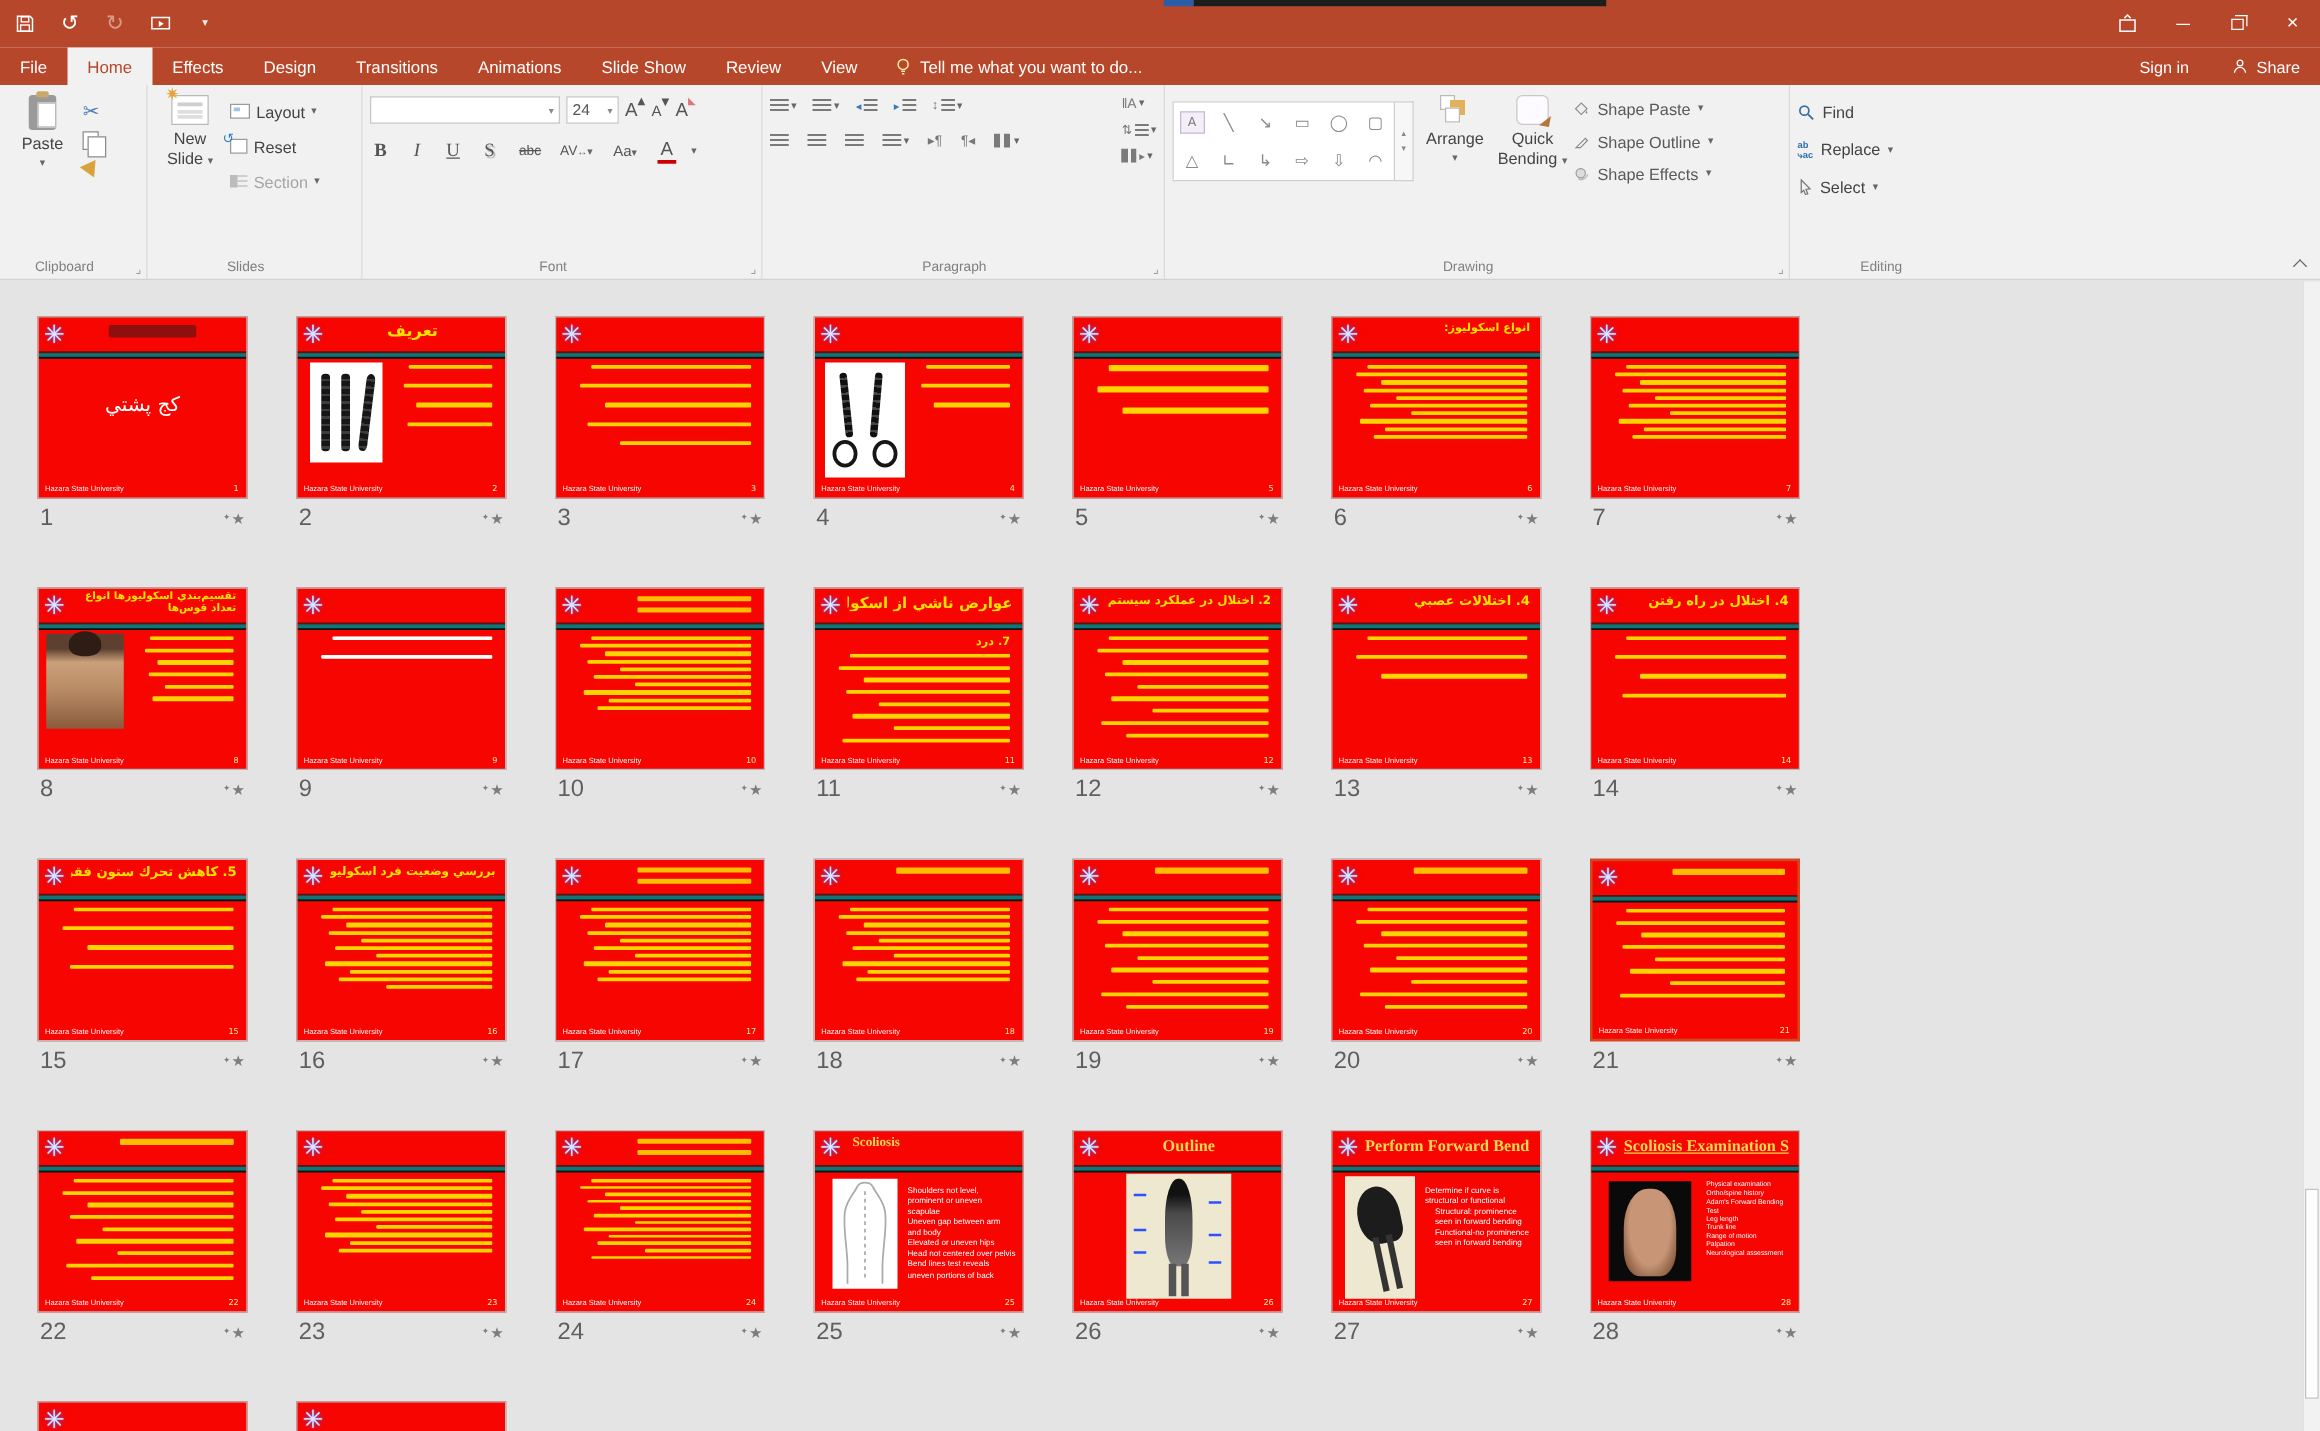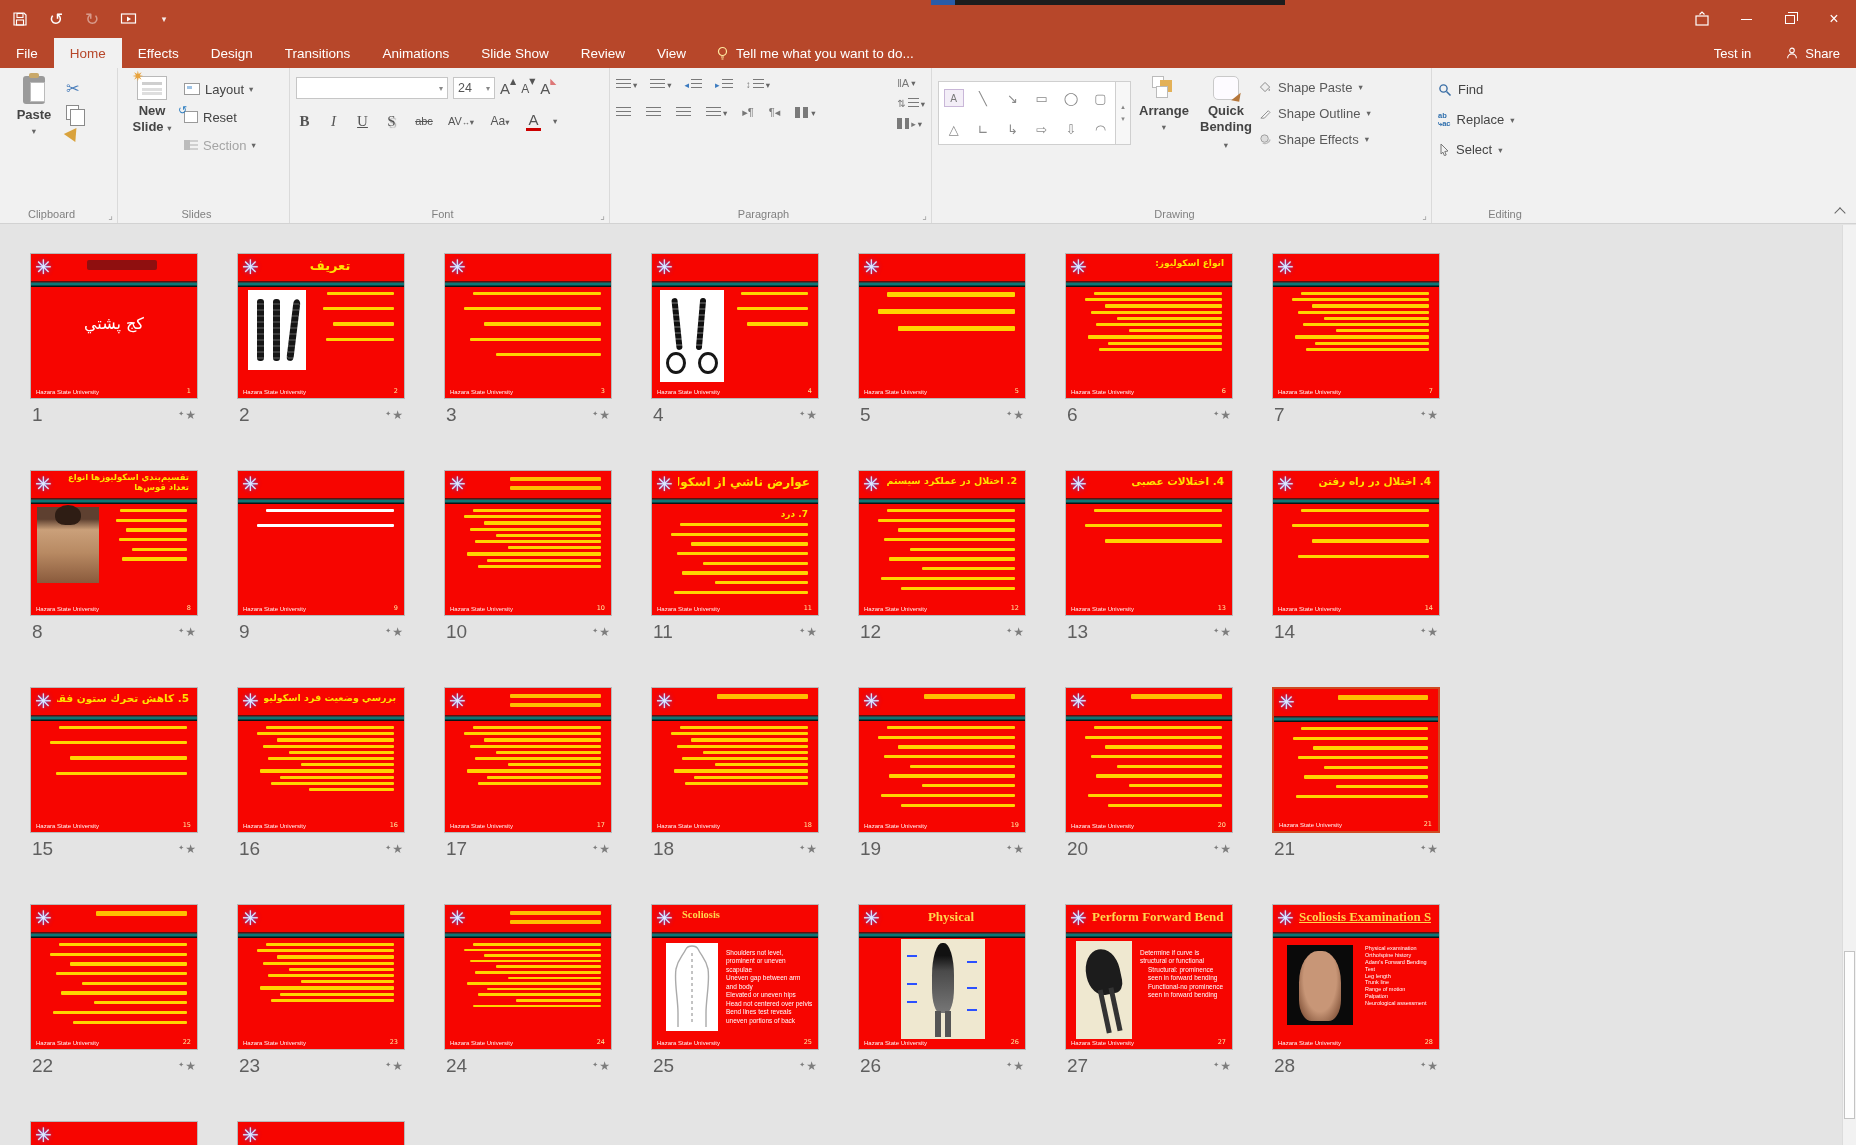--- a/index.html
+++ b/index.html
@@ -30,21 +30,21 @@
   .tabspacer{flex:1;}
   .signin{display:flex;align-items:center;padding:0 18px;font-size:13px;}
   .share{display:flex;align-items:center;gap:6px;padding:0 16px;font-size:13px;}
 
   
   .ribbon{position:absolute;top:68px;left:0;right:0;height:156px;background:#f1f1f1;border-bottom:1px solid #d2d2d2;display:flex;color:#444;font-size:13px;}
   .rgroup{position:relative;border-right:1px solid #dadada;padding:5px 6px 20px;display:flex;gap:4px;}
   .glabel{position:absolute;bottom:3px;left:0;right:14px;text-align:center;font-size:11px;color:#808080;}
   .launcher{position:absolute;bottom:2px;right:4px;font-size:10px;color:#999;font-family:"DejaVu Sans",sans-serif;}
   .bigbtn{display:flex;flex-direction:column;align-items:center;width:56px;padding-top:3px;gap:3px;text-align:center;line-height:1.25;}
-  .bigbtn .cap{font-size:13px;color:#444;font-weight:bold;}
+  .bigbtn .cap{font-size:13px;color:#444;}
   .drop9{font-size:8.5px;color:#666;font-family:"DejaVu Sans",sans-serif;}
   .minicol{display:flex;flex-direction:column;justify-content:flex-start;gap:7px;padding-top:6px;}
   .mbtn{display:flex;align-items:center;gap:5px;height:20px;font-size:13px;color:#444;}
   .mbtn.disabled{color:#a5a5a5;}
   .vrows{display:flex;flex-direction:column;gap:6px;}
   .hrow{display:flex;align-items:center;gap:9px;}
   
   .ic{display:inline-flex;align-items:center;justify-content:center;font-family:"DejaVu Sans",sans-serif;color:#6e6e6e;}
   .clip{width:22px;height:28px;background:#9a9a9a;border-radius:3px;position:relative;}
   .clip::before{content:"";position:absolute;left:6px;top:-3px;width:10px;height:5px;background:#c9a96a;border-radius:2px;}
@@ -205,21 +205,21 @@
     </div>
   <div class="tellme">
     <svg width="13" height="15" viewBox="0 0 13 15">
         <circle cx="6.5" cy="5.5" r="4" fill="none" stroke="#ffe9a0" stroke-width="1.2"></circle>
         <path d="M5 11h3M5.5 13h2" stroke="#ffe9a0" stroke-width="1.1"></path>
       </svg>
     <span>Tell me what you want to do...</span>
   </div>
   <div class="tabspacer"></div>
   <div class="signin">
-      <span>Test in</span>
+      <span>Sign in</span>
     </div>
   <div class="share">
     <svg width="14" height="14" viewBox="0 0 16 16">
         <circle cx="8" cy="5" r="2.6" fill="none" stroke="#fff" stroke-width="1.2"></circle>
         <path d="M3 14a5 5 0 0110 0" fill="none" stroke="#fff" stroke-width="1.2"></path>
       </svg>
     <span>Share</span>
   </div>
 </div>
 
@@ -1008,21 +1008,21 @@
         </div>
         <div class="meta">
           <span class="num">25</span>
           <span class="anim"><span class="sp1">✦</span>★</span>
         </div>
       </div>
       <div class="cell">
         <div class="thumb">
           <span class="star">✳</span>
           <div class="band"></div>
-          <div class="stitle tc-eng tc-center">Physical</div>
+          <div class="stitle tc-eng tc-center">Outline</div>
           <div class="simg simg-figure">
             <i></i>
             <u style="left: 6px; top: 16px;"></u>
             <u style="left: 66px; top: 22px;"></u>
             <u style="left: 6px; top: 44px;"></u>
             <u style="left: 66px; top: 48px;"></u>
             <u style="left: 6px; top: 62px;"></u>
             <u style="left: 66px; top: 70px;"></u>
           </div>
           <div class="sfoot">Hazara State University</div>

